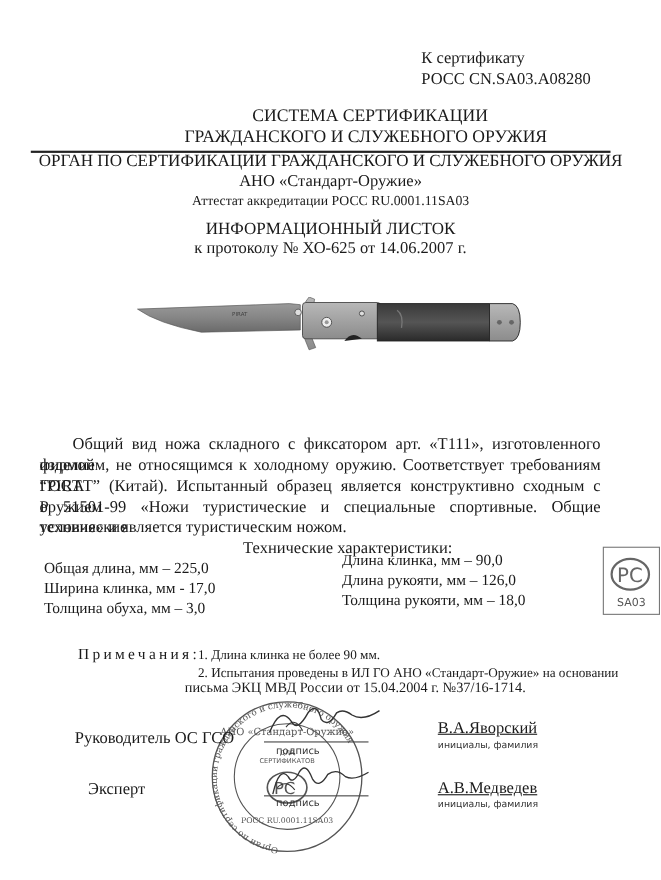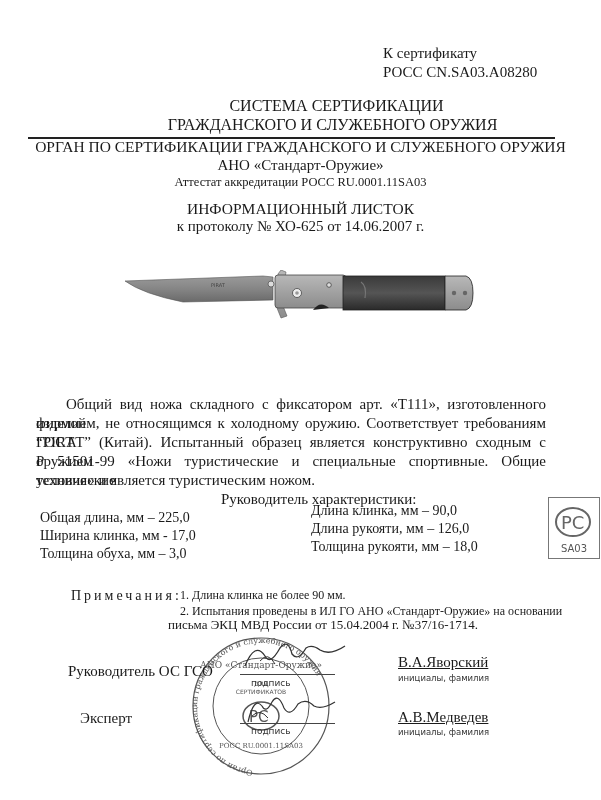--- a/index.html
+++ b/index.html
@@ -105,21 +105,21 @@
 </svg>
 
 <div class="para">
   <span class="line first">Общий вид ножа складного с фиксатором арт. «Т111», изготовленного фирмой</span>
   <span class="line">изделием, не относящимся к холодному оружию. Соответствует требованиям ГОСТ</span>
   <span class="line">“PIRAT” (Китай). Испытанный образец является конструктивно сходным с оружием</span>
   <span class="line">Р 51501-99 «Ножи туристические и специальные спортивные. Общие технические</span>
   <span class="line last">условия» и является туристическим ножом.</span>
 </div>
 
-<div class="abs tech-title">Руководитель характеристики:</div>
+<div class="abs tech-title">Технические характеристики:</div>
 <div class="abs spec spec-left">
   <div>Общая длина, мм – 225,0</div>
   <div>Ширина клинка, мм - 17,0</div>
   <div>Толщина обуха, мм – 3,0</div>
 </div>
 <div class="abs spec spec-right">
   <div>Длина клинка, мм – 90,0</div>
   <div>Длина рукояти, мм – 126,0</div>
   <div>Толщина рукояти, мм – 18,0</div>
 </div>

